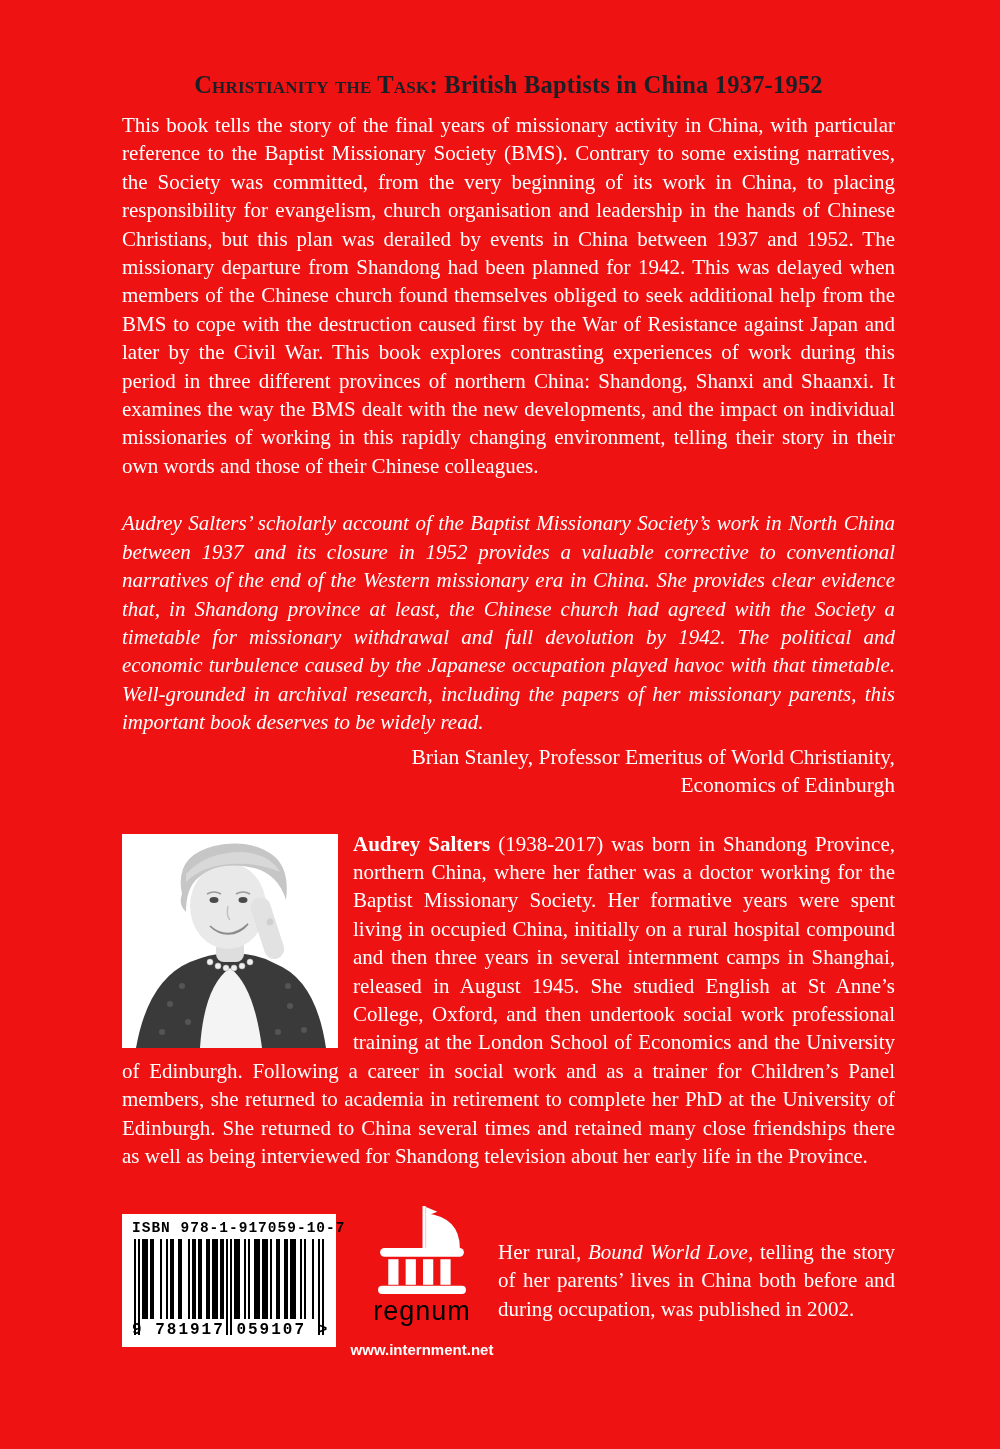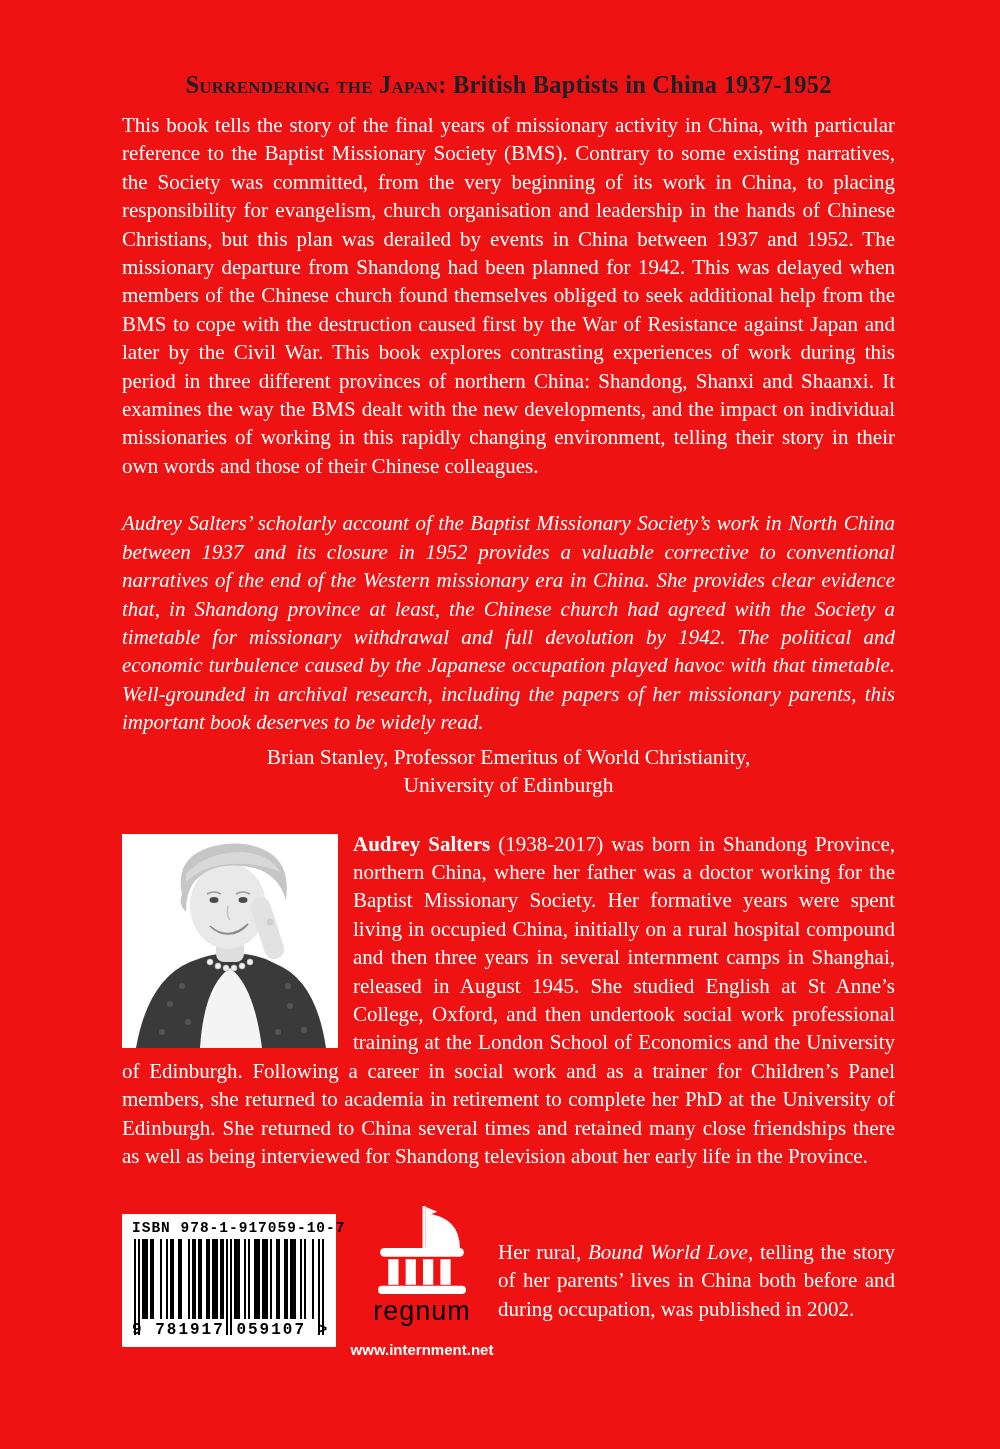--- a/index.html
+++ b/index.html
@@ -18,21 +18,21 @@
 
   .synopsis {
     margin-top:11px; font-size:21px; line-height:28.4px;
     text-align:justify;
   }
   .quote {
     margin-top:29px; font-size:21px; line-height:28.4px;
     font-style:italic; text-align:justify;
   }
   .attribution {
-    margin-top:6px; font-size:21.5px; line-height:28.5px; text-align:center;
+    margin-top:6px; font-size:21.5px; line-height:28.5px; text-align:right;
   }
 
   .bio { margin-top:30px; }
   .bio::after { content:""; display:block; clear:both; }
   .photo {
     float:left; width:216px; height:214px; margin:4px 15px 8px 0;
     background:#ffffff; overflow:hidden;
   }
   .photo svg { display:block; width:100%; height:100%; }
   .bio-text { font-size:21px; line-height:28.4px; text-align:justify; }
@@ -68,29 +68,29 @@
     text-align:justify;
   }
   .book-note i { font-style:italic; }
 </style>
 </head>
 <body>
 
 <div class="cover">
   <div class="content">
 
-    <h1 class="title"><span class="sc">Surrendering the Japan: </span><span>British Baptists in China 1937-1952</span></h1>
+    <h1 class="title"><span class="sc">Christianity the Task: </span><span>British Baptists in China 1937-1952</span></h1>
 
     <p class="synopsis">This book tells the story of the final years of missionary activity in China, with particular reference to the Baptist Missionary Society (BMS). Contrary to some existing narratives, the Society was committed, from the very beginning of its work in China, to placing responsibility for evangelism, church organisation and leadership in the hands of Chinese Christians, but this plan was derailed by events in China between 1937 and 1952. The missionary departure from Shandong had been planned for 1942. This was delayed when members of the Chinese church found themselves obliged to seek additional help from the BMS to cope with the destruction caused first by the War of Resistance against Japan and later by the Civil War. This book explores contrasting experiences of work during this period in three different provinces of northern China: Shandong, Shanxi and Shaanxi. It examines the way the BMS dealt with the new developments, and the impact on individual missionaries of working in this rapidly changing environment, telling their story in their own words and those of their Chinese colleagues.</p>
 
     <p class="quote">Audrey Salters’ scholarly account of the Baptist Missionary Society’s work in North China between 1937 and its closure in 1952 provides a valuable corrective to conventional narratives of the end of the Western missionary era in China. She provides clear evidence that, in Shandong province at least, the Chinese church had agreed with the Society a timetable for missionary withdrawal and full devolution by 1942. The political and economic turbulence caused by the Japanese occupation played havoc with that timetable. Well-grounded in archival research, including the papers of her missionary parents, this important book deserves to be widely read.</p>
 
     <div class="attribution">
       <div>Brian Stanley, Professor Emeritus of World Christianity,</div>
-      <div>University of Edinburgh</div>
+      <div>Economics of Edinburgh</div>
     </div>
 
     <div class="bio">
       <div class="photo">
 
         <svg viewBox="0 0 216 214">
           <rect x="0" y="0" width="216" height="214" fill="#ffffff"></rect>
 
           <path d="M14,214 Q26,146 68,128 Q92,118 108,120 Q132,118 154,130 Q194,146 204,214 Z" fill="#3a3a3a"></path>
 

